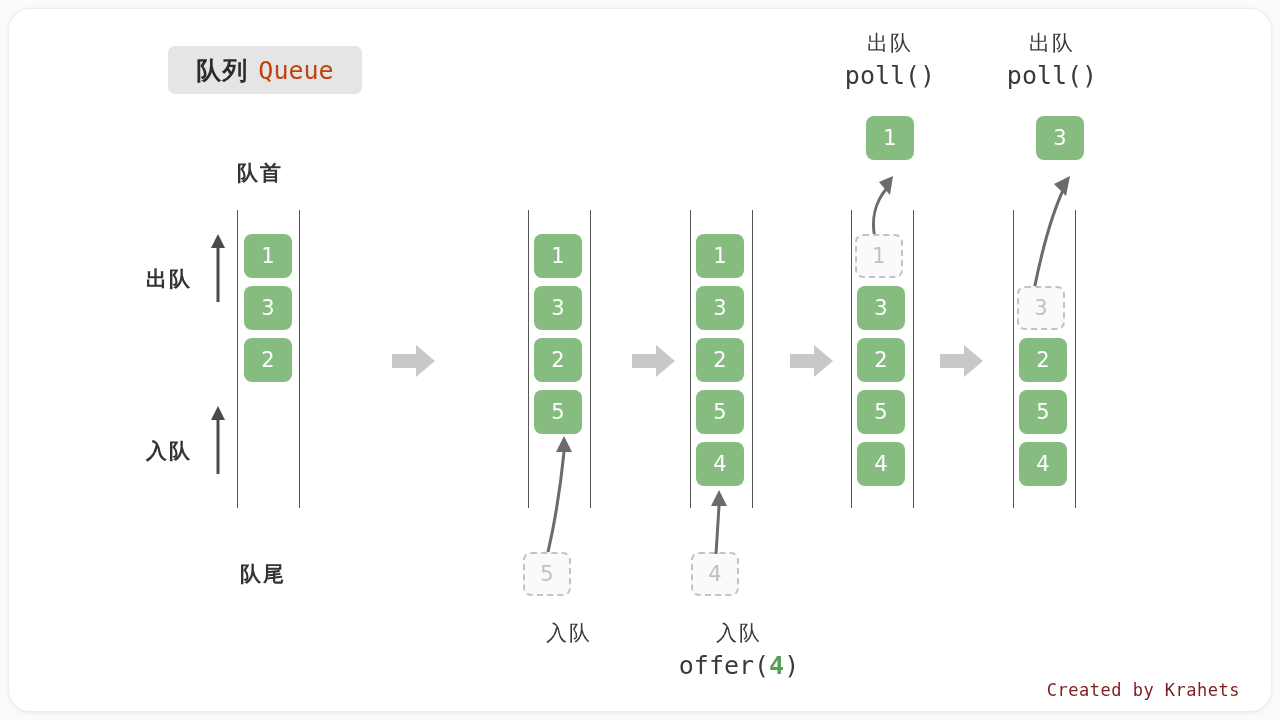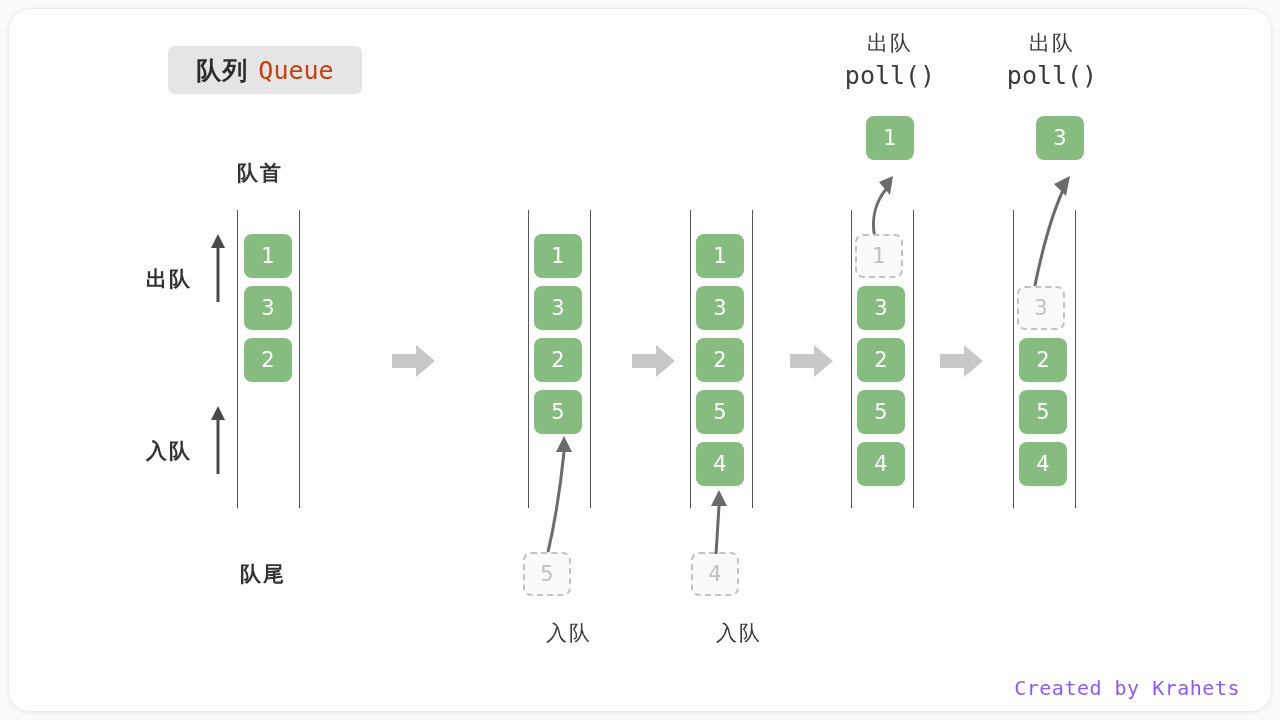--- a/index.html
+++ b/index.html
@@ -126,22 +126,22 @@
   .dir-arrow { position: absolute; }
 
   
   .curve { position: absolute; }
 
   
   .watermark {
     position: absolute;
     right: 40px;
     bottom: 20px;
-    font-size: 20px;
-    color: #8b5cf6;
+    font-size: 17px;
+    color: #7f1d1d;
     font-family: "DejaVu Sans Mono", "Liberation Mono", monospace;
     letter-spacing: 0.5px;
   }
 </style>
 </head>
 <body>
 
 <div id="canvas">
   <div class="card"></div>
 
@@ -200,20 +200,21 @@
   <div class="cell" style="left:696px; top:338px;">2</div>
   <div class="cell" style="left:696px; top:390px;">5</div>
   <div class="cell" style="left:696px; top:442px;">4</div>
   <div class="cell ghost" style="left:691px; top:552px;">4</div>
   <svg class="curve" style="left:694px; top:484px;" width="60" height="78">
     <path d="M22,70 C23,54 24,40 25,22" stroke="#6b6b6b" stroke-width="3" fill="none"></path>
     <polygon points="25,6 17,22 33,22" fill="#6b6b6b"></polygon>
   </svg>
   <div class="op-label" style="left:629px; top:618px; width:220px;">
     <span class="op-cn">入队</span>
+    <span class="op-code"><span>offer(</span><span class="arg">4</span><span>)</span></span>
   </div>
 
   <svg class="flow-arrow" style="left:790px; top:344px;" viewBox="0 0 44 34">
     <polygon points="0,10 24,10 24,1 43,17 24,33 24,24 0,24" fill="#c8c8c8"></polygon>
   </svg>
 
   <div class="op-label" style="left:800px; top:28px; width:180px;">
     <span class="op-cn">出队</span>
     <span class="op-code"><span>poll(</span><span class="arg"></span><span>)</span></span>
   </div>

